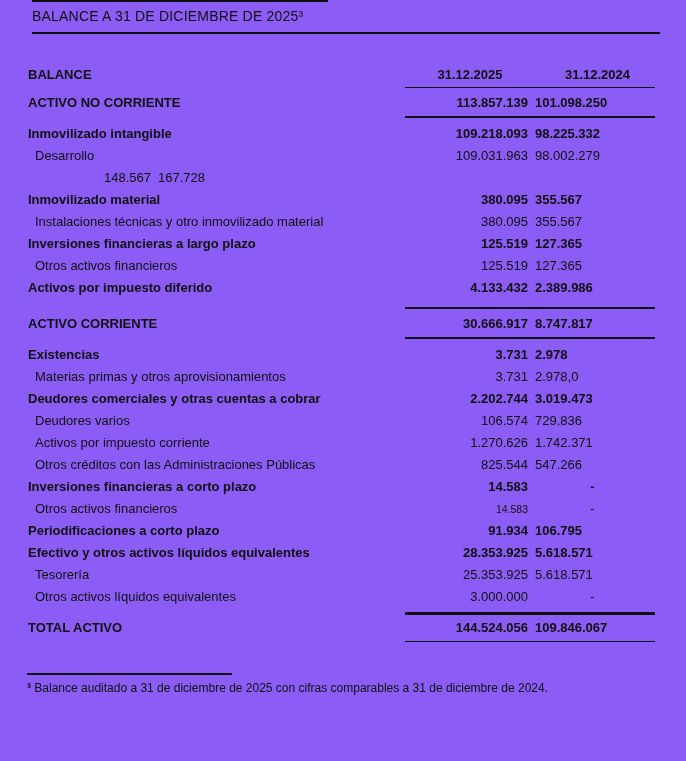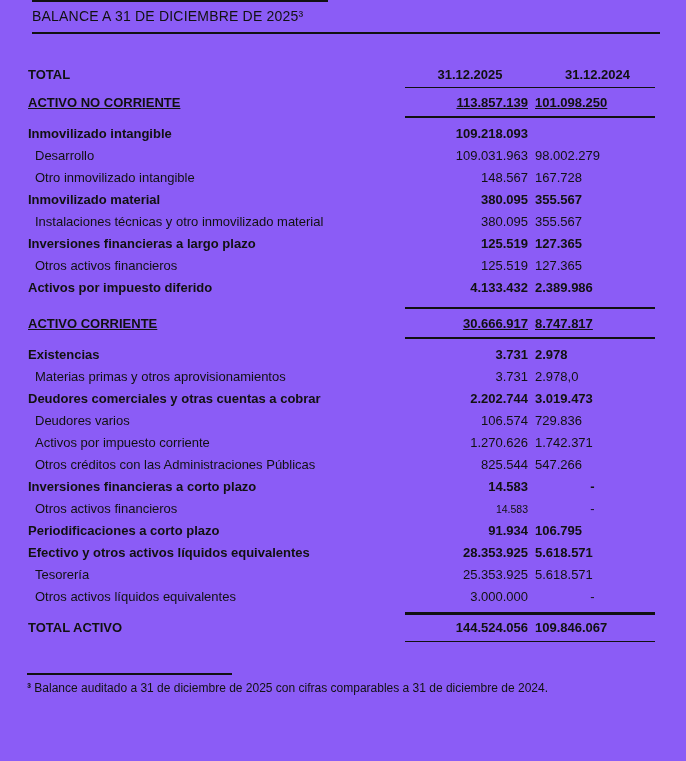--- a/index.html
+++ b/index.html
@@ -16,21 +16,21 @@
   .top-line{position:absolute;top:0;left:32px;width:296px;height:2px;background:#111111;}
   .title{margin:7px 0 0 4px;font-size:14px;line-height:18px;letter-spacing:0.2px;}
   .title-rule{margin:7px 0 0 4px;height:1.5px;background:#111111;}
 
   .row{display:flex;align-items:center;height:22px;font-size:13px;line-height:22px;}
   .row .label{flex:1;white-space:nowrap;}
   .row.item .label{padding-left:7px;}
   .row.category,.row.section,.row.total,.headrow .label{font-weight:bold;}
   .row.section,.row.total{height:26px;}
   .headrow{height:24px;margin-top:29px;}
-  .row.section{margin-top:2px;text-decoration:underline;}
+  .row.section{margin-top:2px;}
 
   .cols{display:flex;width:255px;flex:none;}
   .c{box-sizing:border-box;white-space:nowrap;}
   .c1{width:130px;text-align:right;padding-right:7px;}
   .c2{width:125px;text-align:left;padding-right:10px;}
   .c.dash{text-align:center;}
   .c.small{font-size:10.5px;}
   .colhead{font-weight:bold;text-align:center;padding:0;}
 
   .rule{margin-left:auto;margin-right:5px;width:250px;background:#111111;}
@@ -51,21 +51,21 @@
 <body>
 
 <div class="page">
 
   <div class="top-line"></div>
 
   <div class="title">BALANCE A 31 DE DICIEMBRE DE 2025³</div>
   <div class="title-rule"></div>
 
   <div class="row headrow">
-    <div class="label">TOTAL</div>
+    <div class="label">BALANCE</div>
     <div class="cols">
       <div class="c c1 colhead">31.12.2025</div>
       <div class="c c2 colhead">31.12.2024</div>
     </div>
   </div>
   <div class="rule thin"></div>
 
   <div class="row section">
       <div class="label">ACTIVO NO CORRIENTE</div>
       <div class="cols">
@@ -73,31 +73,31 @@
         <div class="c c2">101.098.250</div>
       </div>
     </div>
   <div class="rule med"></div>
 
   <div class="rows-group">
       <div class="row category">
         <div class="label">Inmovilizado intangible</div>
         <div class="cols">
           <div class="c c1">109.218.093</div>
+          <div class="c c2">98.225.332</div>
         </div>
       </div>
       <div class="row item">
         <div class="label">Desarrollo</div>
         <div class="cols">
           <div class="c c1">109.031.963</div>
           <div class="c c2">98.002.279</div>
         </div>
       </div>
       <div class="row item">
-        <div class="label">Otro inmovilizado intangible</div>
         <div class="cols">
           <div class="c c1">148.567</div>
           <div class="c c2">167.728</div>
         </div>
       </div>
       <div class="row category">
         <div class="label">Inmovilizado material</div>
         <div class="cols">
           <div class="c c1">380.095</div>
           <div class="c c2">355.567</div>

